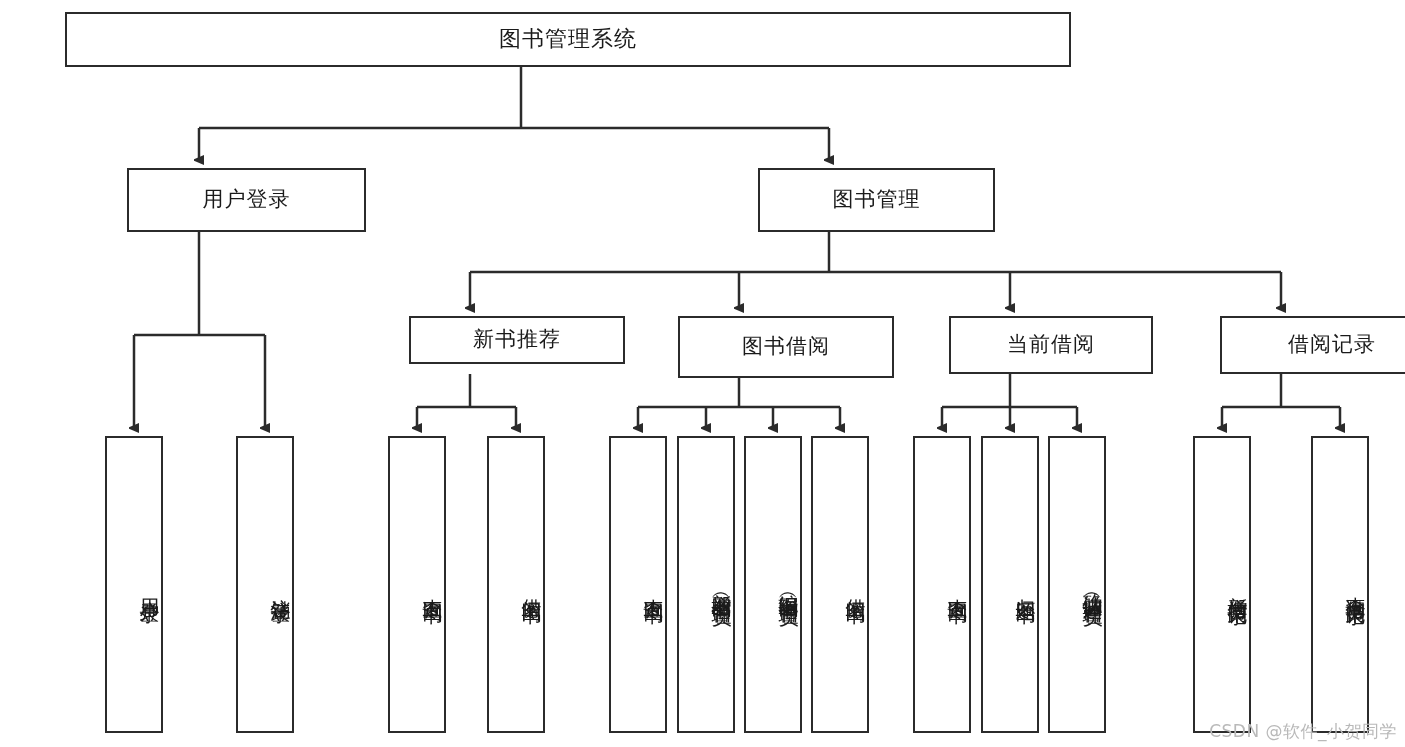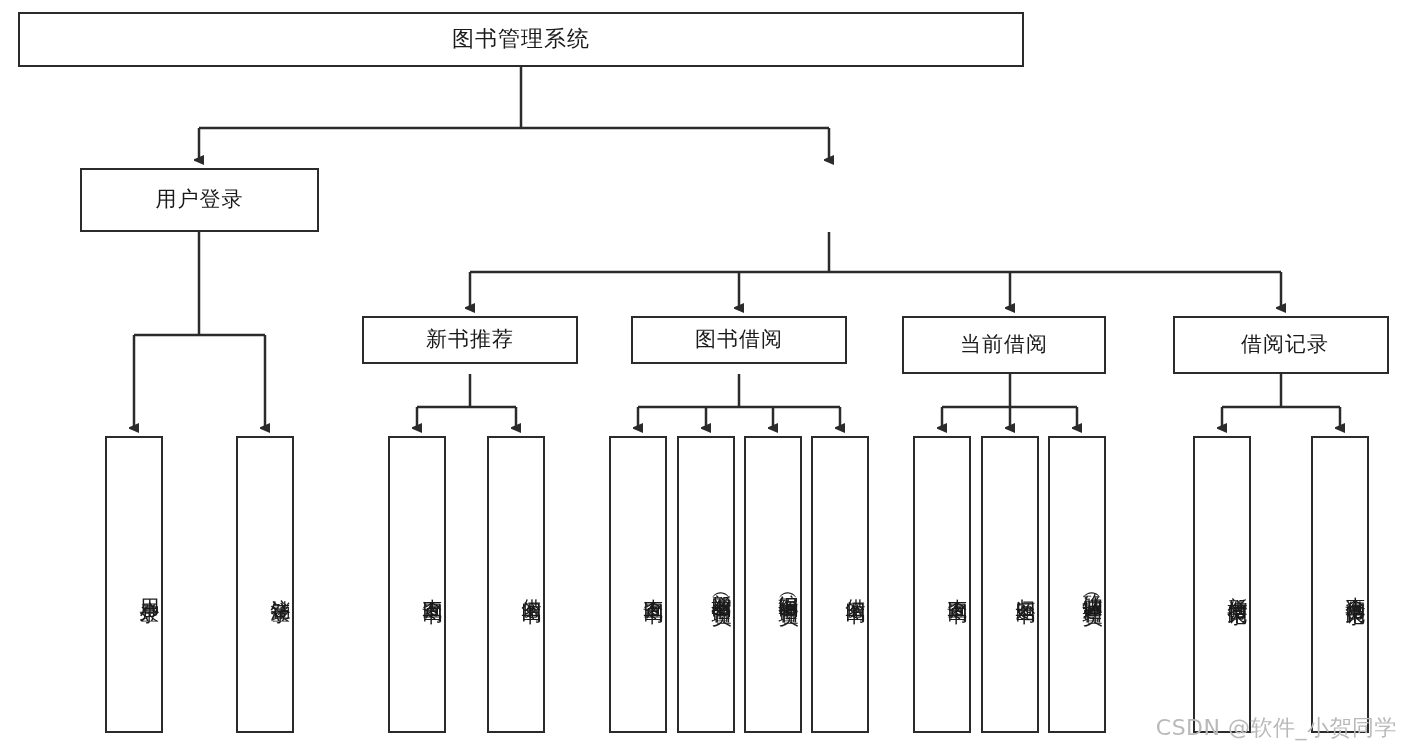--- a/index.html
+++ b/index.html
@@ -33,20 +33,21 @@
     display: flex;
     align-items: center;
     justify-content: center;
     color: #1a1a1a;
   }
   .node-h {
     font-size: 21px;
     letter-spacing: 1px;
     line-height: 1.1;
     white-space: nowrap;
+    margin-left: 47px;
   }
   .node-v {
     
     writing-mode: vertical-rl;
     text-orientation: upright;
     font-size: 20px;
     line-height: 1.15;
     letter-spacing: 2px;
     align-items: flex-start;
     justify-content: center;
@@ -54,21 +55,21 @@
     text-align: center;
     overflow: hidden;
   }
   #title-node {
     font-size: 22px;
   }
   #watermark {
     position: absolute;
     right: 8px;
     bottom: 4px;
-    font-size: 22px;
+    font-size: 17px;
     color: #b9b9b9;
     white-space: nowrap;
     letter-spacing: 0.5px;
     pointer-events: none;
   }
 </style>
 </head>
 <body>
 
 <div id="diagram-root">
@@ -120,24 +121,25 @@
       <path d="M1222,407 L1340,407"></path>
       <path d="M1222,407 L1222,428" marker-end="url(#arrow)"></path>
       <path d="M1340,407 L1340,428" marker-end="url(#arrow)"></path>
     </g>
   </svg>
 
   <div class="node node-h" id="title-node" style="left:18px; top:12px; width:1006px; height:55px;">图书管理系统</div>
 
   <div class="node node-h" style="left:80px; top:168px; width:239px; height:64px;">用户登录</div>
 
+  <div class="node node-h" style="left:711px; top:168px; width:237px; height:64px;">图书管理</div>
 
   <div class="node node-h" style="left:362px; top:316px; width:216px; height:48px;">新书推荐</div>
 
-  <div class="node node-h" style="left:631px; top:316px; width:216px; height:48px;text-align:center;">图书借阅</div>
+  <div class="node node-h" style="left:631px; top:316px; width:216px; height:62px;text-align:center;">图书借阅</div>
 
   <div class="node node-h" style="left:902px; top:316px; width:204px; height:58px;">当前借阅</div>
 
   <div class="node node-h" style="left:1173px; top:316px; width:216px; height:58px;padding-left:8px;">借阅记录</div>
 
   <div class="node node-v" style="left:105px; top:436px; width:58px; height:297px;">用户登录</div>
 
   <div class="node node-v" style="left:236px; top:436px; width:58px; height:297px;">注销登录</div>
 
   <div class="node node-v" style="left:388px; top:436px; width:58px; height:297px;">查询图书</div>

